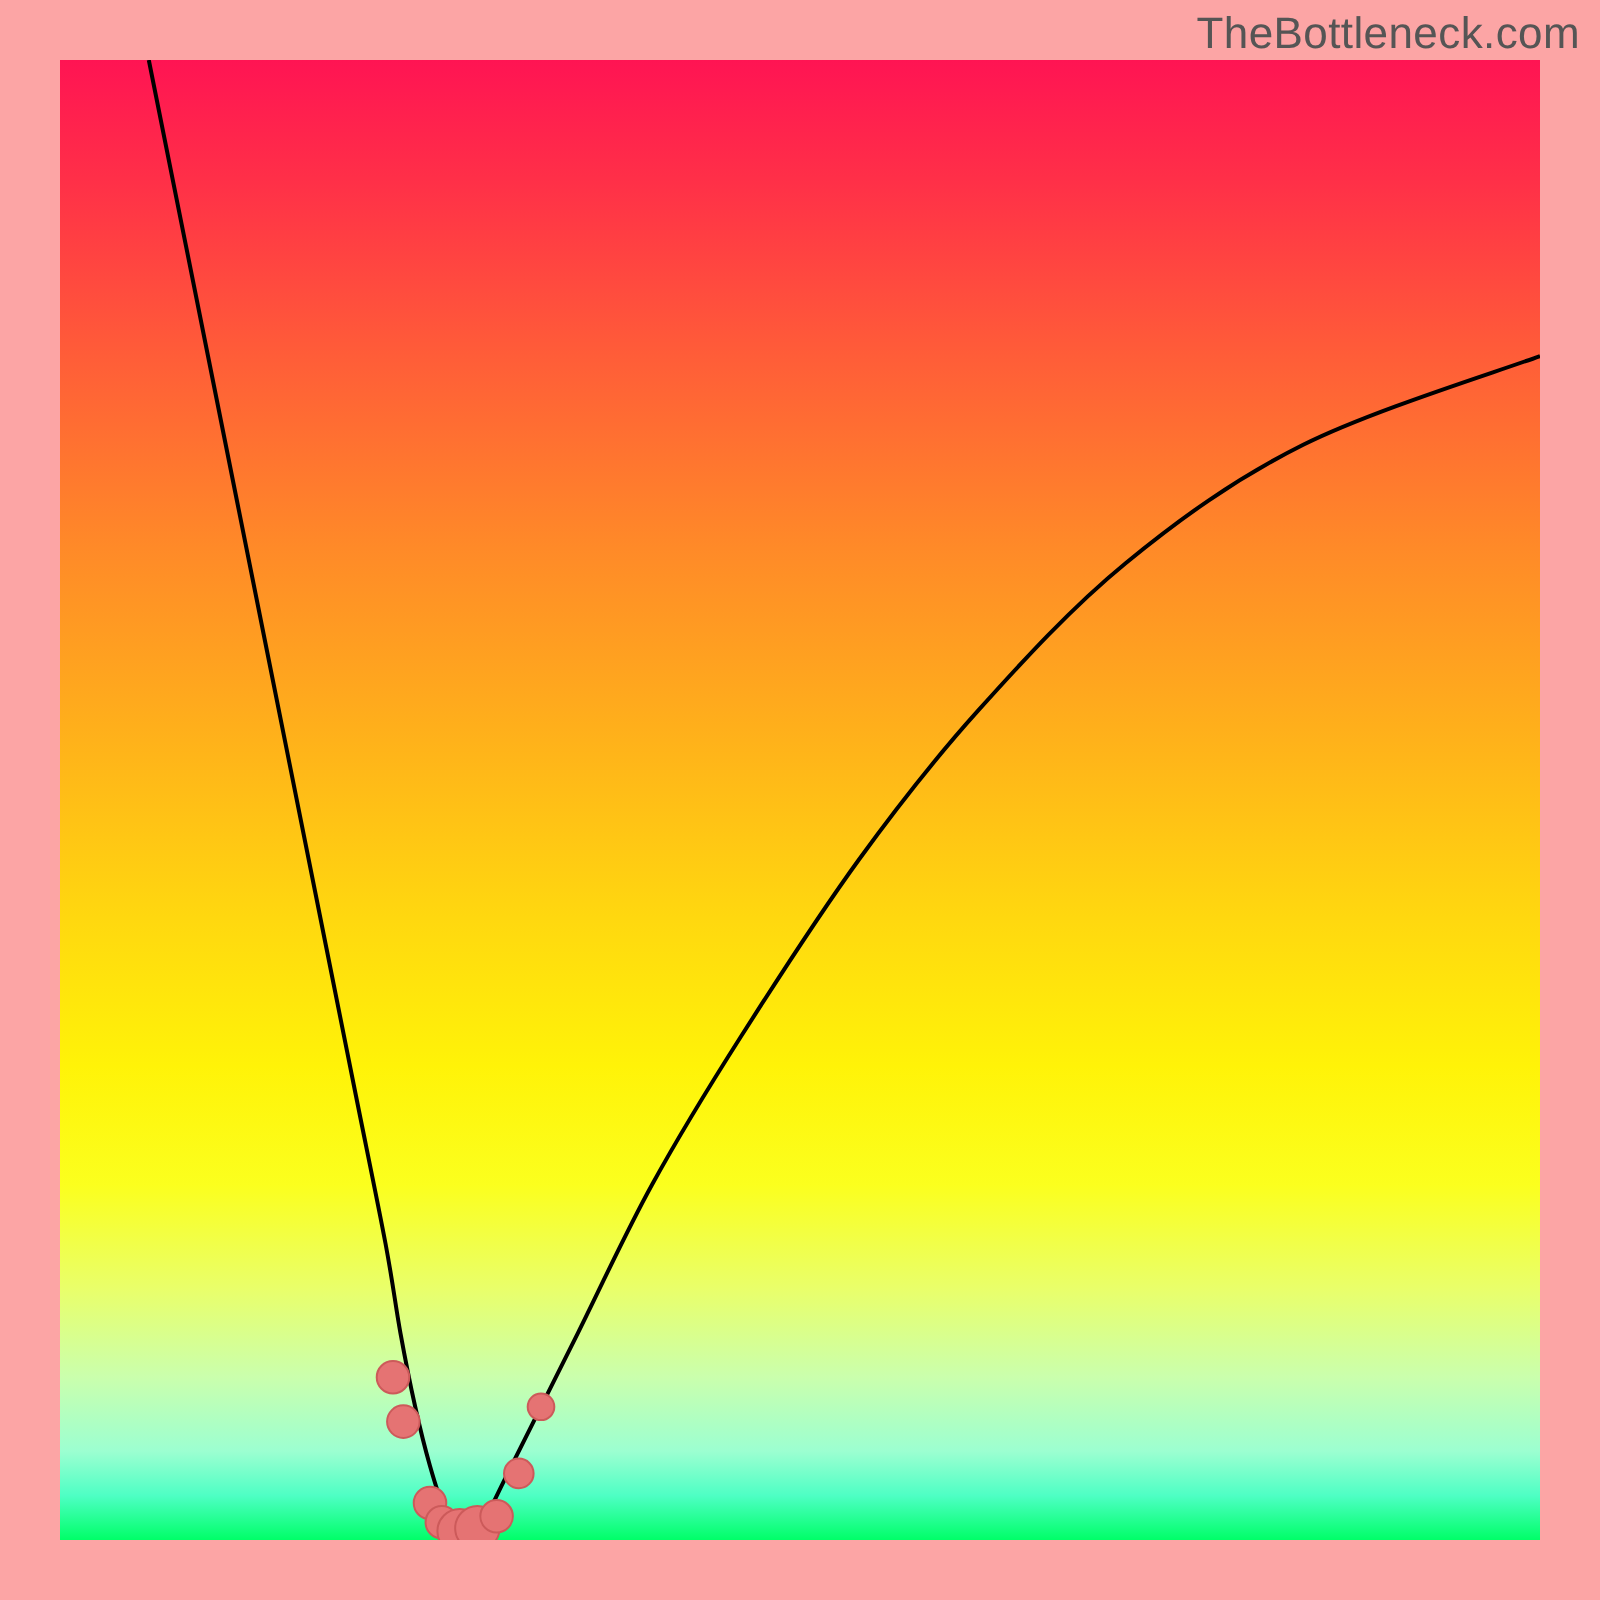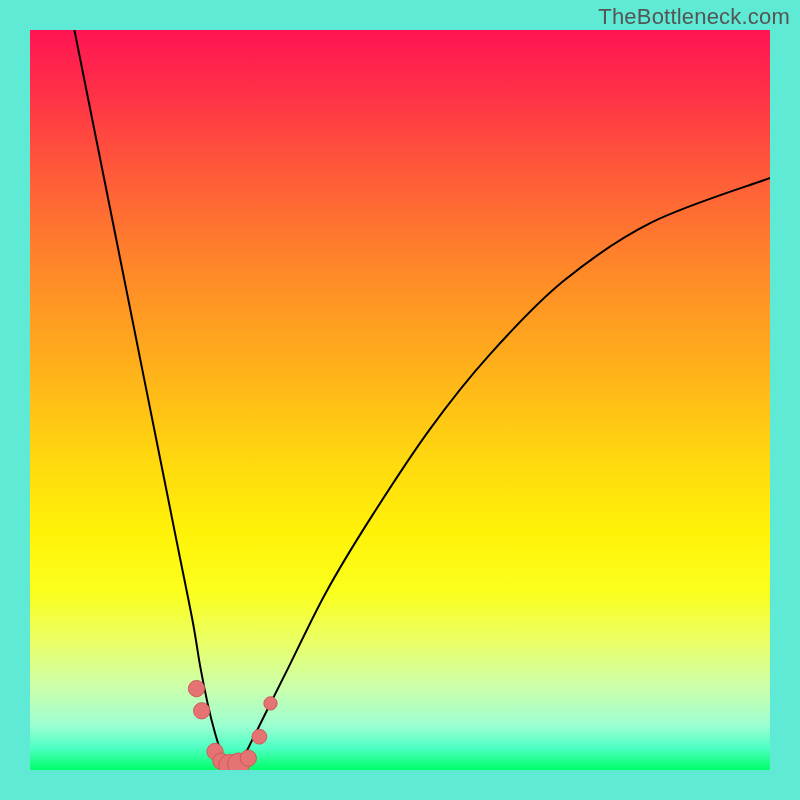--- a/index.html
+++ b/index.html
@@ -8,21 +8,21 @@
     width: 800px;
     height: 800px;
     background: #000;
     overflow: hidden;
     font-family: Arial, Helvetica, sans-serif;
   }
   .outer {
     position: relative;
     width: 800px;
     height: 800px;
-    background: #5eead4;
+    background: #fca5a5;
   }
   .watermark {
     position: absolute;
     top: 4px;
     right: 10px;
     color: #555;
     font-size: 22px;
     letter-spacing: 0.2px;
   }
   .plot-area {

